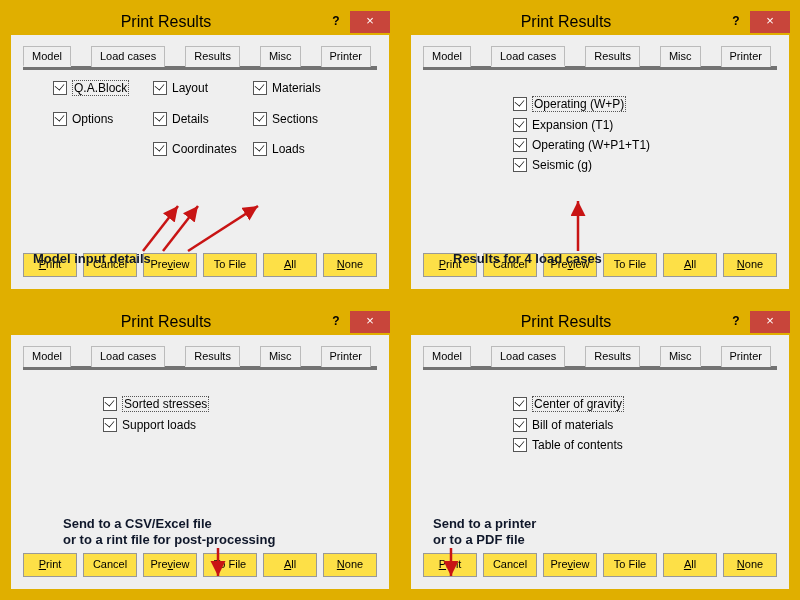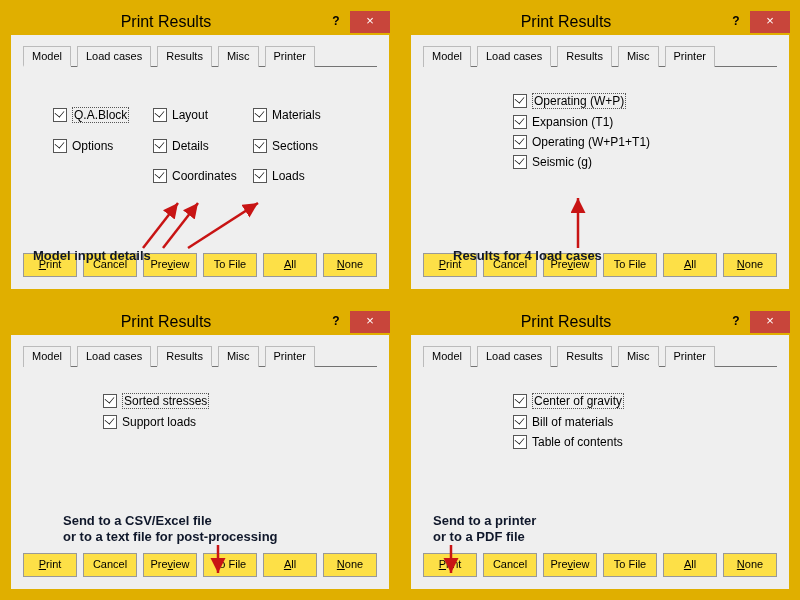--- a/index.html
+++ b/index.html
@@ -63,22 +63,22 @@
     border: 1px solid #e0af00;
     box-sizing: border-box;
     height: calc(100% - 24px);
     padding: 10px 12px 12px 12px;
     position: relative;
     display: flex;
     flex-direction: column;
   }
   .tabs {
     display: flex;
-    column-gap: 4px;
-    border-bottom: 1px solid #737373;
+    column-gap: 18px;
+    border-bottom: 4px solid #737373;
     margin-bottom: 6px;
     position: relative;
     font-size: 11px;
   }
   .tab {
     padding: 3px 8px 3px 8px;
     border: 1px solid #bbb;
     border-bottom: none;
     background: #efefef;
     margin-right: 2px;
@@ -153,21 +153,20 @@
     position: absolute;
     left: 0; top: 0;
     pointer-events: none;
   }
   
   .model-grid {
     display: grid;
     grid-template-columns: 100px 100px 100px;
     row-gap: 8px;
     column-gap: 0;
-    margin-top: 30px;
     margin-left: 30px;
   }
   
   .vlist {
     margin-top: 20px;
     margin-left: 90px;
   }
   .vlist .chk-row { margin: 6px 0; }
 </style>
 </head>
@@ -331,21 +330,21 @@
         </div>
         <svg class="arrows" width="400" height="240">
           <defs>
               <marker id="ah3" markerWidth="8" markerHeight="8" refX="6" refY="3" orient="auto">
                 <path d="M0,0 L6,3 L0,6 Z" fill="#c81414"></path>
               </marker>
             </defs>
           <line x1="195" y1="172" x2="195" y2="200" stroke="#c81414" stroke-width="2.5" marker-end="url(#ah3)"></line>
         </svg>
         <div class="ann-red" style="left:40px; top:140px;">Send to a CSV/Excel file</div>
-        <div class="ann-red" style="left:40px; top:156px;">or to a text file for post-processing</div>
+        <div class="ann-red" style="left:40px; top:156px;">or to a rint file for post-processing</div>
       </div>
       <div class="btn-row">
         <div class="btn"><span class="u">P</span>rint</div>
         <div class="btn">Cancel</div>
         <div class="btn">Pre<span class="u">v</span>iew</div>
         <div class="btn">To File</div>
         <div class="btn"><span class="u">A</span>ll</div>
         <div class="btn"><span class="u">N</span>one</div>
       </div>
     </div>

